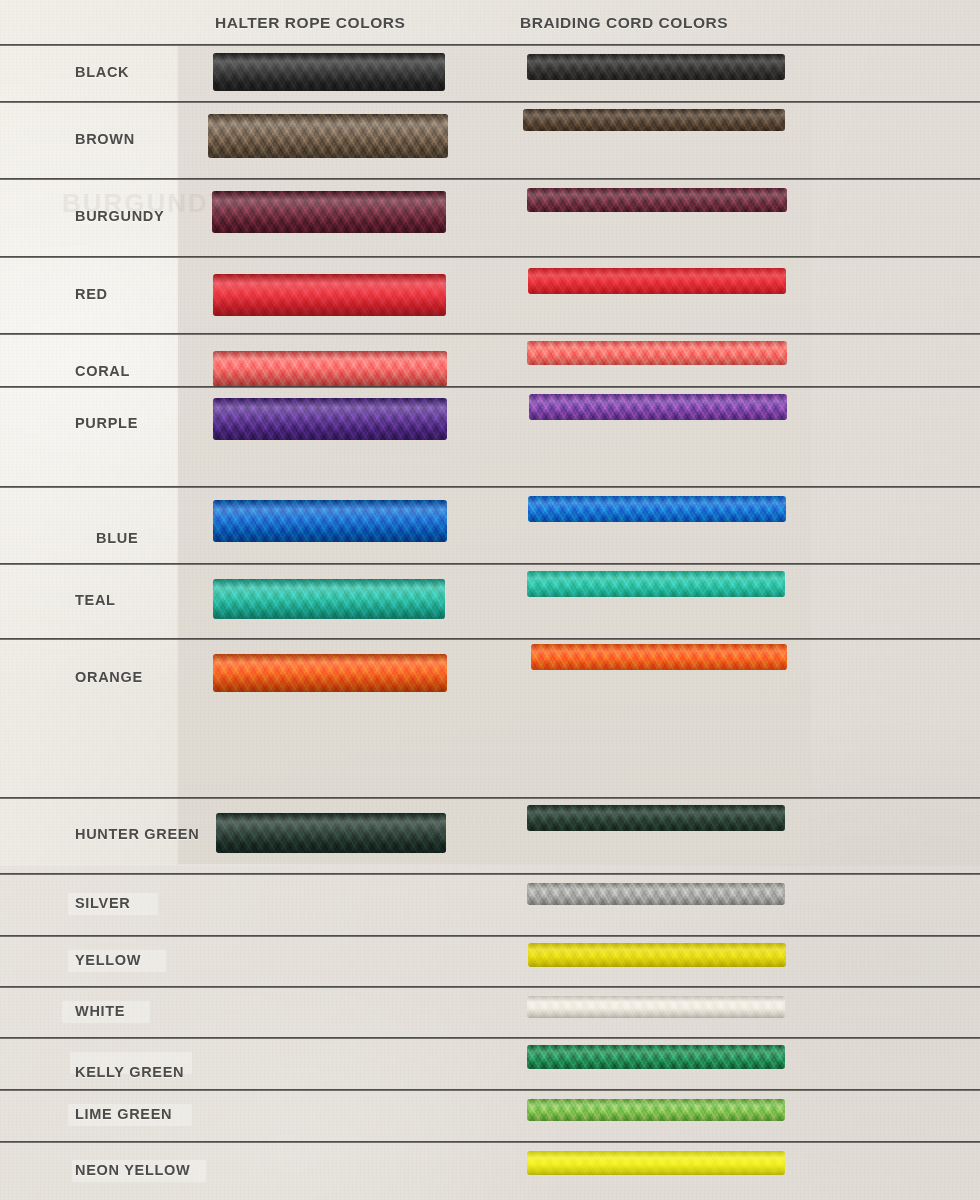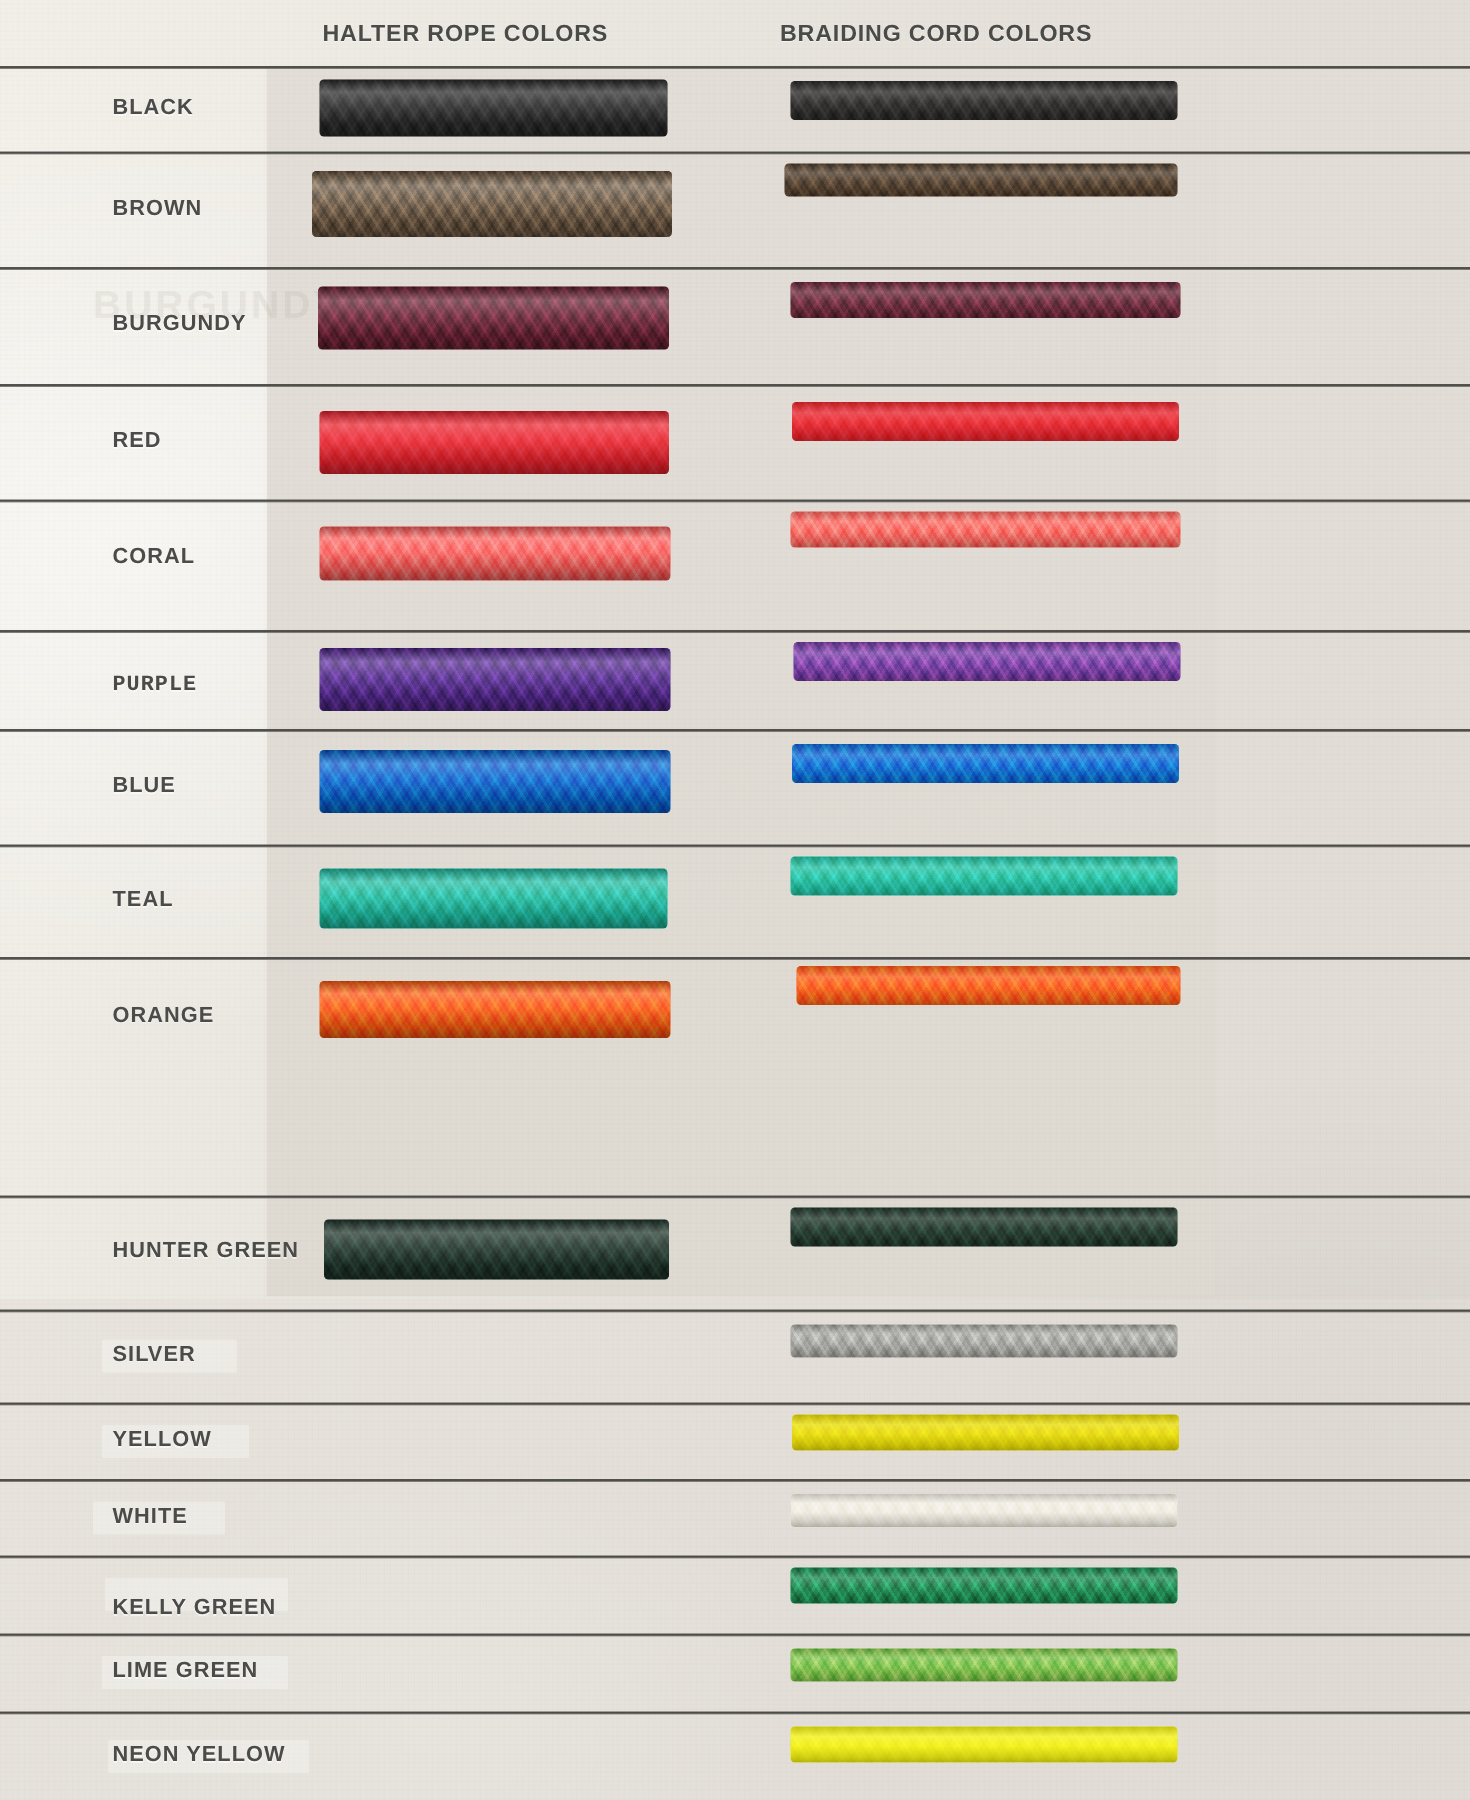--- a/index.html
+++ b/index.html
@@ -243,35 +243,35 @@
         <div class="row-label" style="top: 30px;">CORAL</div>
         <div class="rope" style="left: 213px; top: 18px; width: 234px; height: 36px; background: rgb(249, 97, 94);">
           <div class="weave"></div>
           <div class="shade"></div>
         </div>
         <div class="rope flat" style="left: 527px; top: 8px; width: 260px; height: 24px; background: rgb(249, 106, 98);">
           <div class="weave"></div>
           <div class="shade"></div>
         </div>
       </div>
-      <div class="row" style="top: 420px; height: 76px; font-family: Liberation Mono, monospace;">
+      <div class="row" style="top: 386px; height: 76px;">
         <div class="row-divider"></div>
         <div class="row-label" style="top: 29px;">PURPLE</div>
         <div class="rope" style="left: 213px; top: 12px; width: 234px; height: 42px; background: rgb(84, 42, 142);">
           <div class="weave"></div>
           <div class="shade"></div>
         </div>
         <div class="rope flat" style="left: 529px; top: 8px; width: 258px; height: 26px; background: rgb(123, 63, 168);">
           <div class="weave"></div>
           <div class="shade"></div>
         </div>
       </div>
       <div class="row" style="top: 486px; height: 77px;">
         <div class="row-divider"></div>
-        <div class="row-label" style="top: 30px;">BLUE</div>
+        <div class="row-label" style="top: 44px; margin-left: 21px;">BLUE</div>
         <div class="rope" style="left: 213px; top: 14px; width: 234px; height: 42px; background: rgb(10, 101, 207);">
           <div class="weave"></div>
           <div class="shade"></div>
         </div>
         <div class="rope flat" style="left: 528px; top: 10px; width: 258px; height: 26px; background: rgb(15, 111, 214);">
           <div class="weave"></div>
           <div class="shade"></div>
         </div>
       </div>
       <div class="row" style="top: 563px; height: 65px;">

